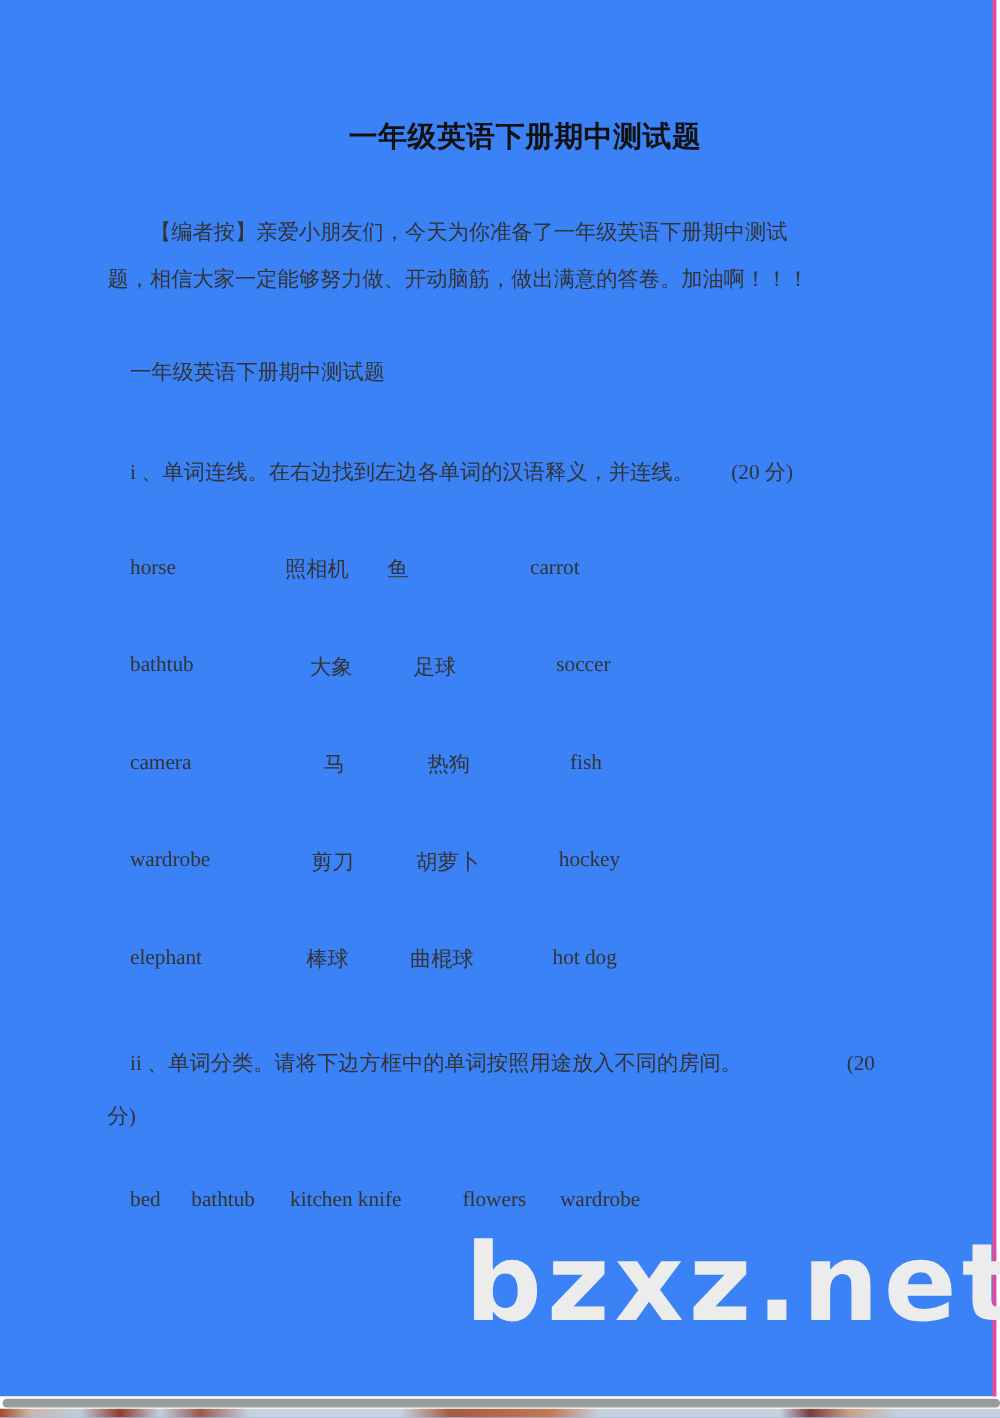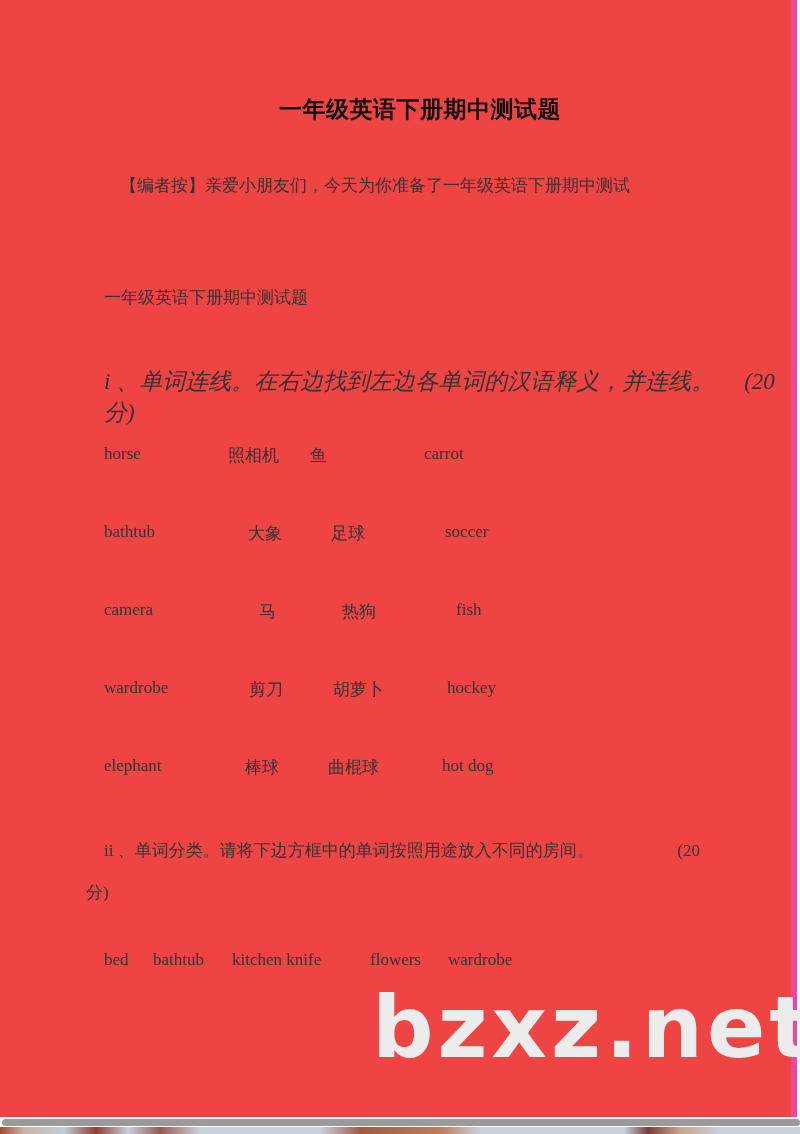--- a/index.html
+++ b/index.html
@@ -4,39 +4,39 @@
 <style>
   html, body { margin: 0; padding: 0; }
   body {
     width: 800px; height: 1134px; position: relative; overflow: hidden;
     background: #ffffff;
     font-family: "Liberation Serif", "DejaVu Serif", serif;
     color: #333333;
   }
   .page {
     position: absolute; left: 0; top: 0; width: 797px; height: 1117px;
-    background: #ef4444;
-    border-right: 6px solid #ec4899;
+    background: #3b82f6;
+    border-right: 3px solid #ec4899;
     box-sizing: border-box;
   }
   .title {
     position: absolute; left: 0; top: 94px; width: 840px; text-align: center;
     font-family: "DejaVu Sans", "Liberation Sans", sans-serif;
     font-weight: bold; font-size: 23px; color: #111111; letter-spacing: 0.5px;
   }
   .intro {
     position: absolute; left: 86px; top: 167px; width: 620px;
     font-size: 17px; line-height: 38px; color: #333;
   }
   .intro .indent { display: inline-block; width: 34px; }
   .subtitle {
     position: absolute; left: 104px; top: 286px; font-size: 17px; color: #333;
   }
   .q1 {
-    position: absolute; left: 104px; top: 366px; font-size: 23px; color: #333; font-style: italic;
+    position: absolute; left: 104px; top: 366px; font-size: 17px; color: #333;
   }
   .q1 .score { margin-left: 30px; }
   .row { position: absolute; font-size: 17px; color: #333; }
   .cell { position: absolute; white-space: nowrap; }
   .q2 {
     position: absolute; left: 86px; top: 830px; width: 620px;
     font-size: 17px; line-height: 42px; color: #333;
   }
   .q2 .first { padding-left: 18px; }
   .q2 .score { float: right; margin-right: 6px; }
@@ -63,20 +63,21 @@
 </style>
 </head>
 <body>
 
 <div class="page">
 
   <div class="title">一年级英语下册期中测试题</div>
 
   <div class="intro">
     <span class="indent"></span><span>【编者按】亲爱小朋友们，今天为你准备了一年级英语下册期中测试</span><br>
+    <span>题，相信大家一定能够努力做、开动脑筋，做出满意的答卷。加油啊！！！</span>
   </div>
 
   <div class="subtitle">一年级英语下册期中测试题</div>
 
   <div class="q1">
     <span>i 、单词连线。在右边找到左边各单词的汉语释义，并连线。</span><span class="score">(20 分)</span>
   </div>
 
   <div class="row" style="top:444px;left:0;width:800px;">
     <span class="cell" style="left:104px">horse</span>

